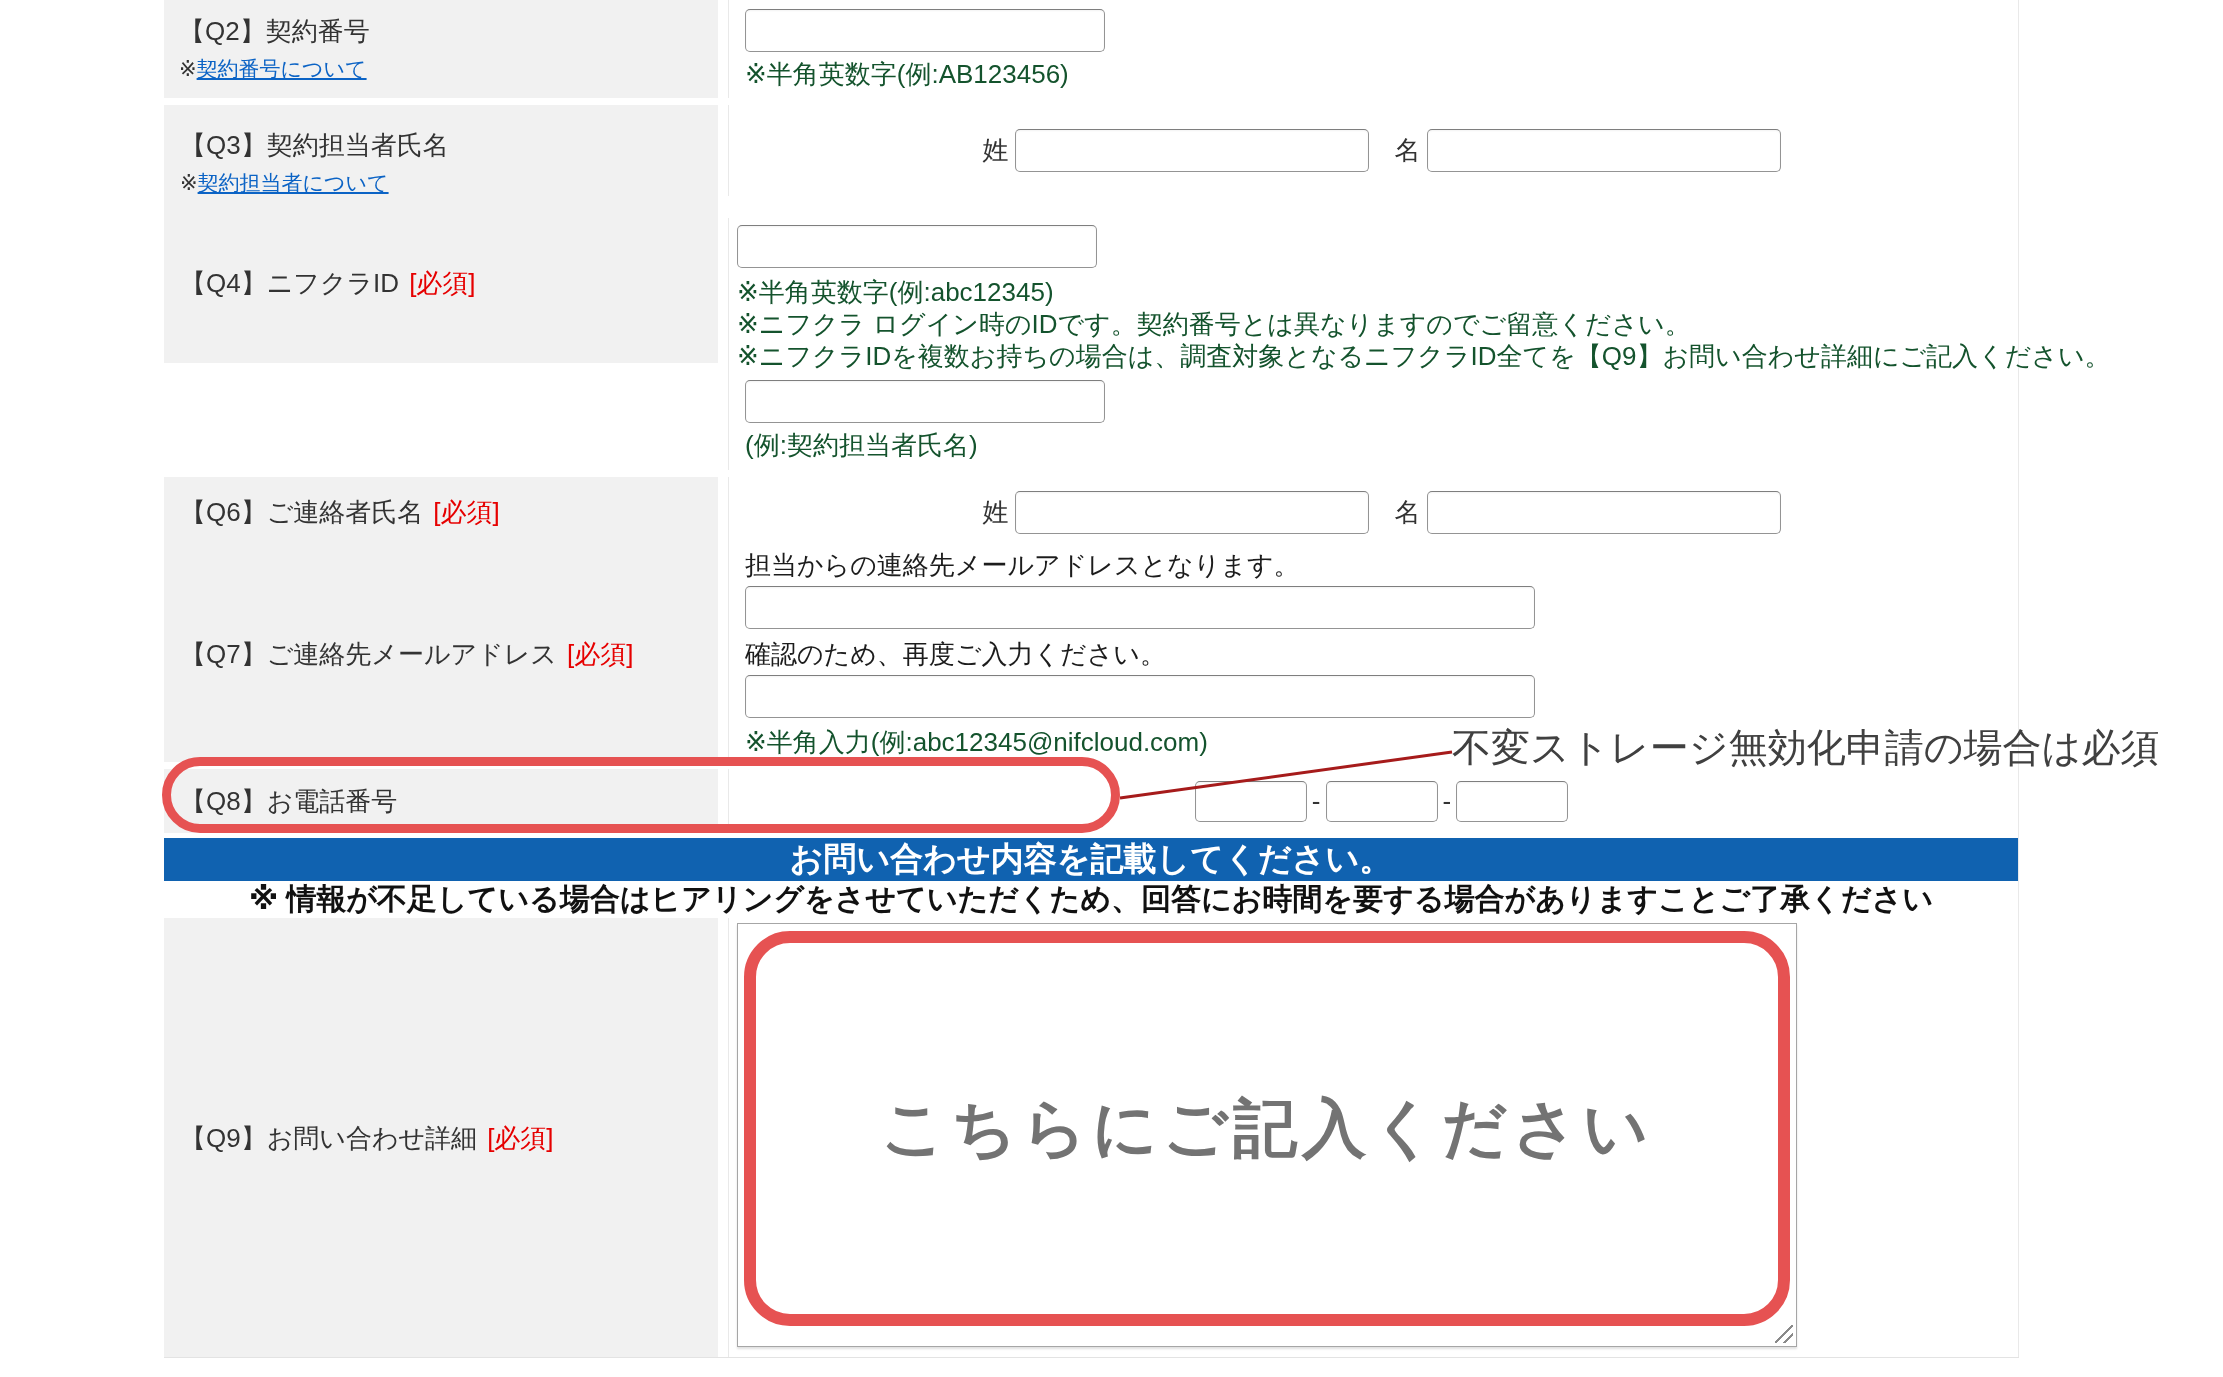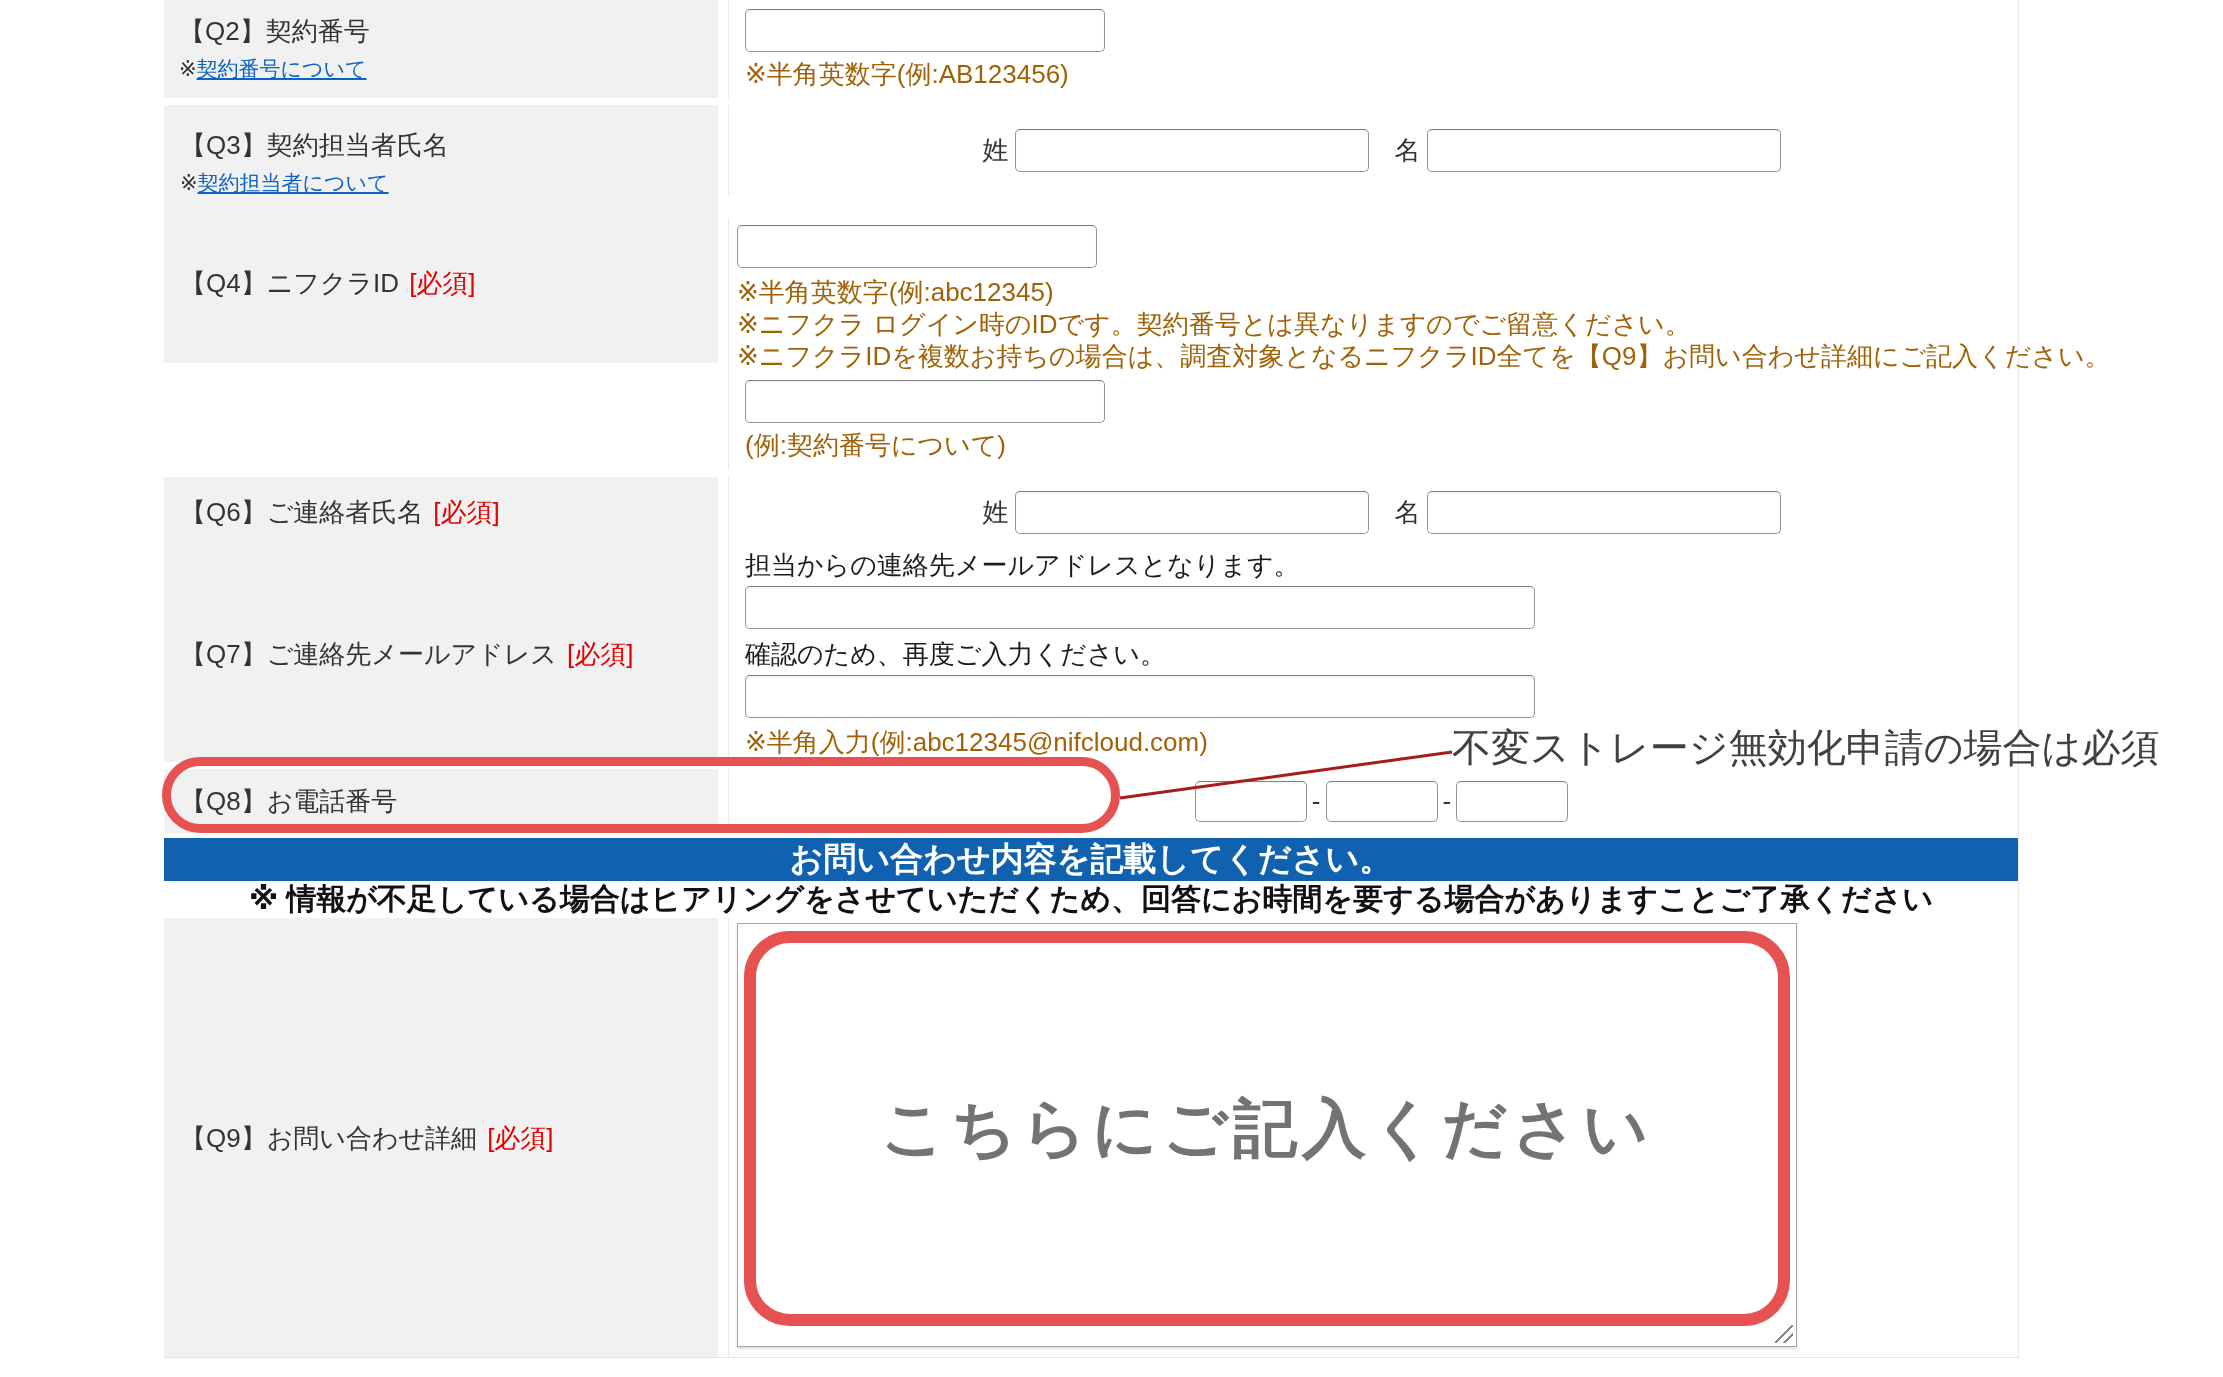--- a/index.html
+++ b/index.html
@@ -13,21 +13,21 @@
   .content-cell{position:absolute;left:728px;width:1290px;background:#fff;
     box-sizing:border-box;border-left:1px solid #e9e9e9;
     display:flex;flex-direction:column;justify-content:center;padding-left:16px;z-index:1;}
   .row-flex{flex-direction:row;align-items:center;}
 
   .q-label{font-size:26px;color:#333;line-height:34px;white-space:nowrap;}
   .req{color:#e60000;margin-left:10px;}
   .sublink{font-size:21px;line-height:30px;margin-top:6px;white-space:nowrap;}
   .sublink .pre{color:#333;}
   .sublink a{color:#0b63c5;text-decoration:underline;cursor:pointer;}
-  .hint{font-size:26px;color:#a16207;line-height:32px;white-space:nowrap;}
+  .hint{font-size:26px;color:#14532d;line-height:32px;white-space:nowrap;}
   .instr{font-size:26px;color:#1c1c1c;line-height:30px;white-space:nowrap;}
 
   .txt{height:43px;background:#fff;border:1px solid #949494;border-top-color:#7e7e7e;
     border-radius:5px;box-sizing:border-box;box-shadow:inset 0 1px 2px rgba(0,0,0,.05);
     font-size:24px;padding:0 8px;}
   .w-std{width:360px;}
   .w-name{width:354px;}
   .w-wide{width:790px;}
   .w-phone{width:112px;height:41px;}
   .name-lbl{font-size:26px;margin-right:6px;}
@@ -101,21 +101,21 @@
   </div>
   <div class="content-cell" style="top:218px;height:160px;padding-left:8px;">
     <input class="txt w-std" type="text" style="">
     <div class="hint mt8">※半角英数字(例:abc12345)</div>
     <div class="hint">※ニフクラ ログイン時のIDです。契約番号とは異なりますのでご留意ください。</div>
     <div class="hint">※ニフクラIDを複数お持ちの場合は、調査対象となるニフクラID全てを【Q9】お問い合わせ詳細にご記入ください。</div>
   </div>
 
   <div class="content-cell" style="top:370px;height:100px;">
     <input class="txt w-std" type="text" style="">
-    <div class="hint mt6">(例:契約番号について)</div>
+    <div class="hint mt6">(例:契約担当者氏名)</div>
   </div>
 
   <div class="label-cell" style="top:477px;height:70px;">
     <div class="q-label"><span>【Q6】ご連絡者氏名</span><span class="req">[必須]</span></div>
   </div>
   <div class="content-cell row-flex" style="top:477px;height:70px;">
     <span class="name-lbl">姓</span>
     <input class="txt w-name" type="text" style="">
     <span class="name-lbl name-gap">名</span>
     <input class="txt w-name" type="text" style="">

